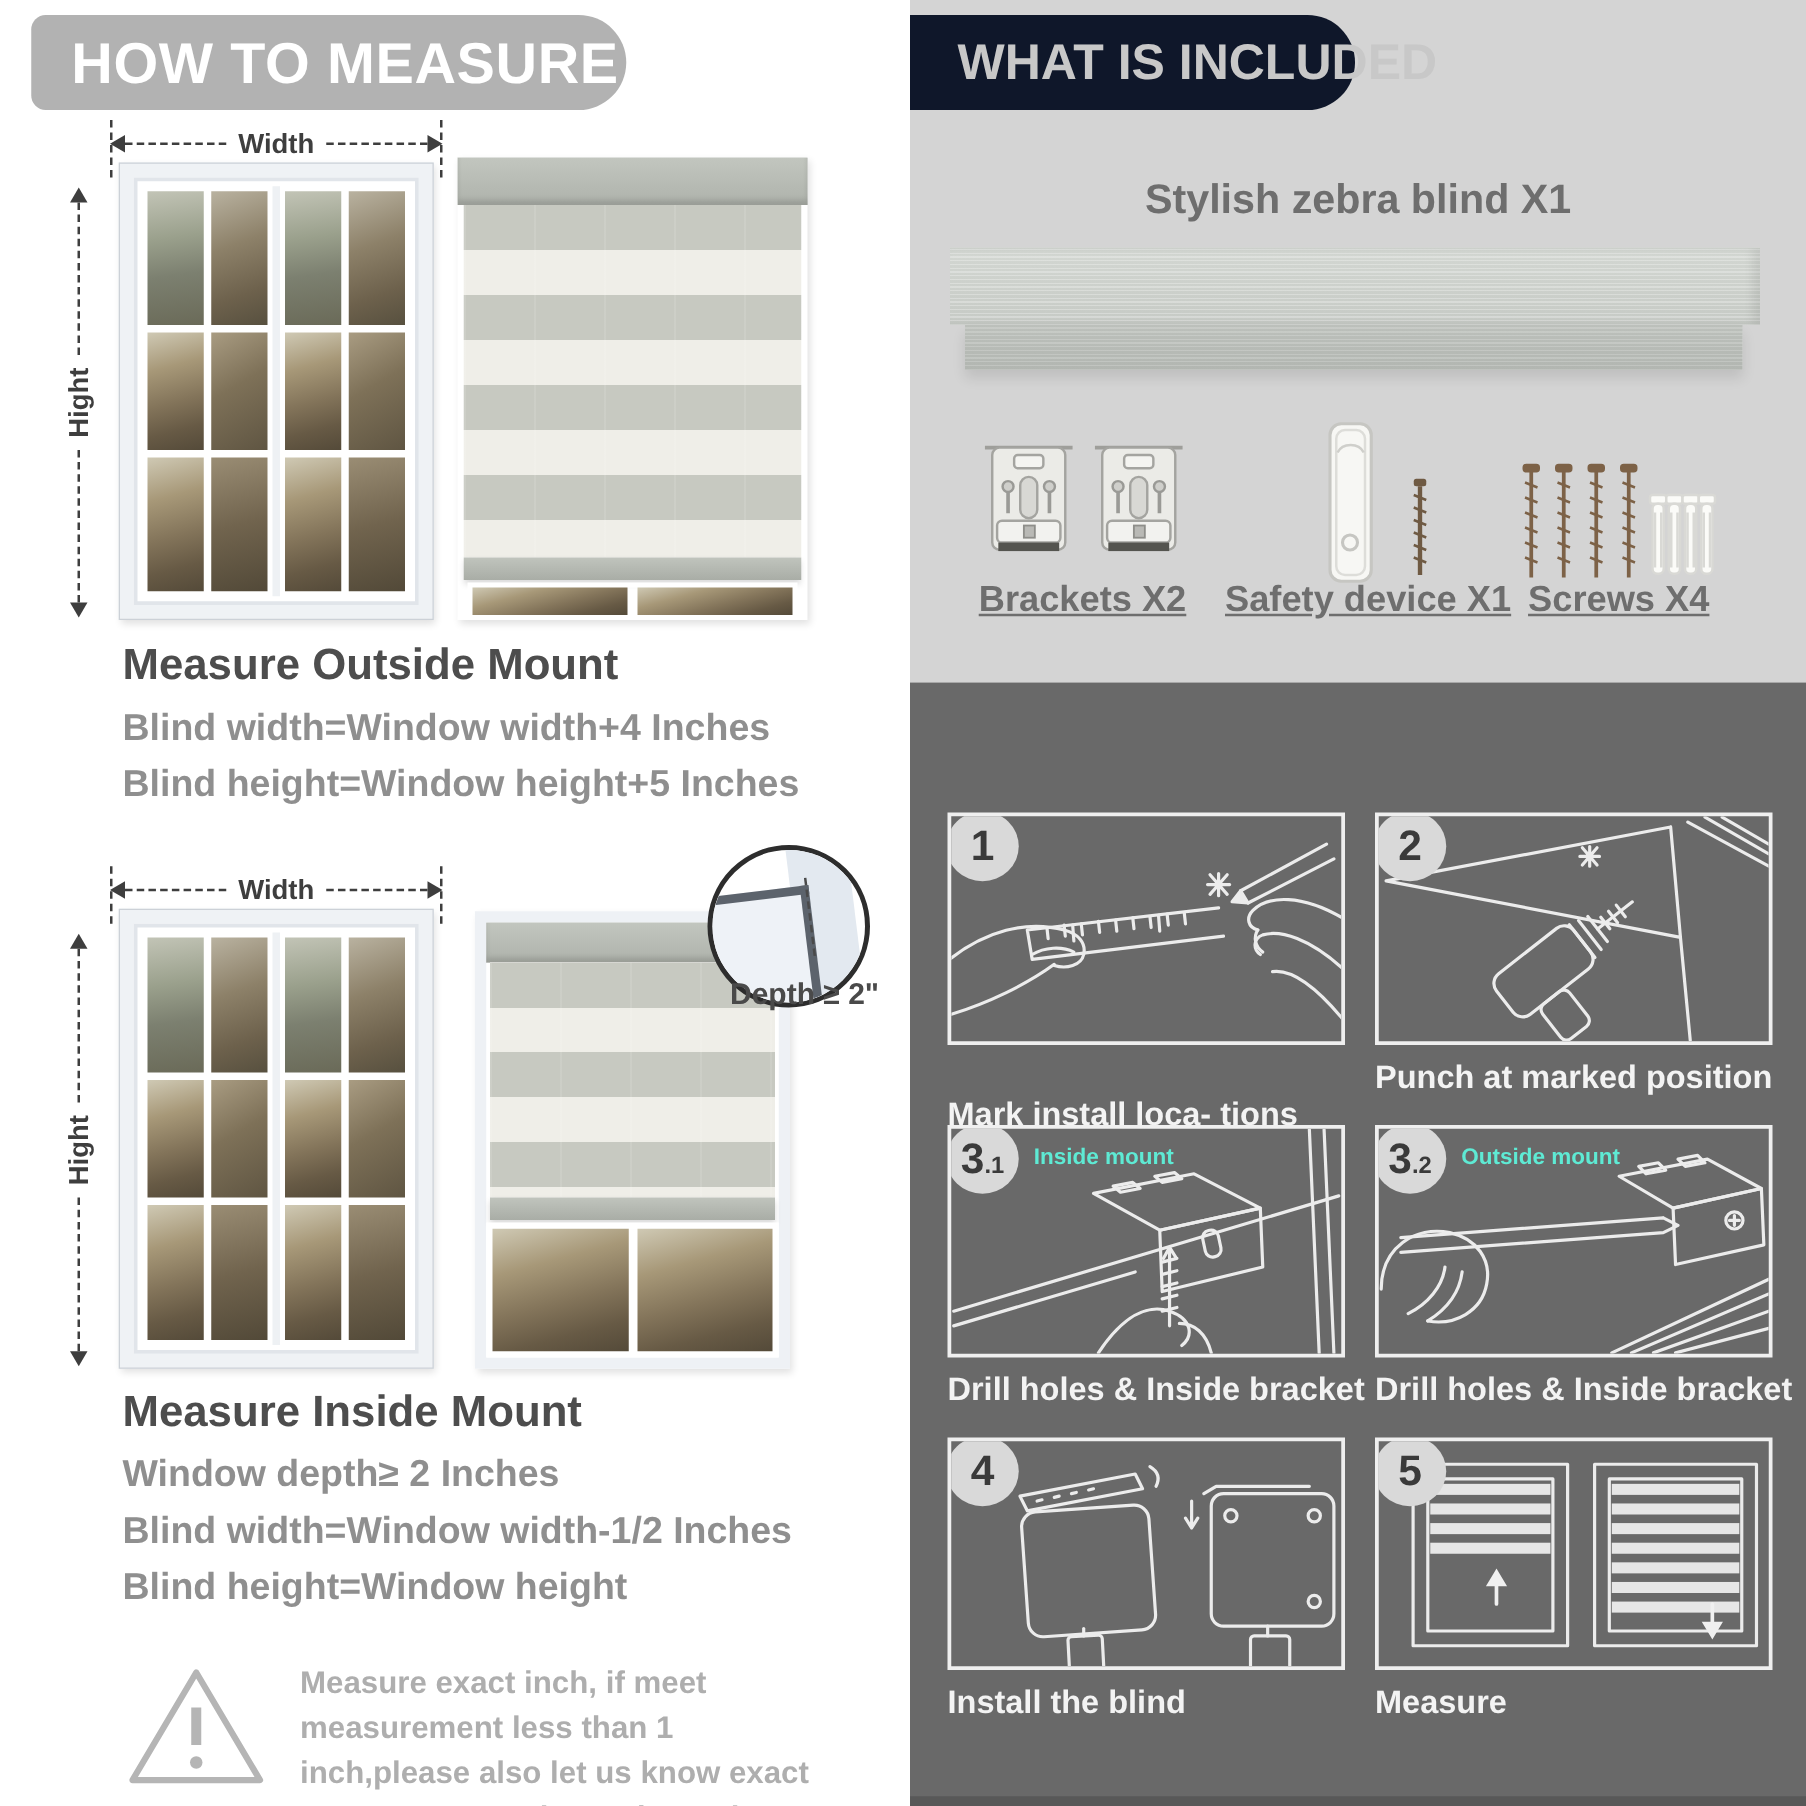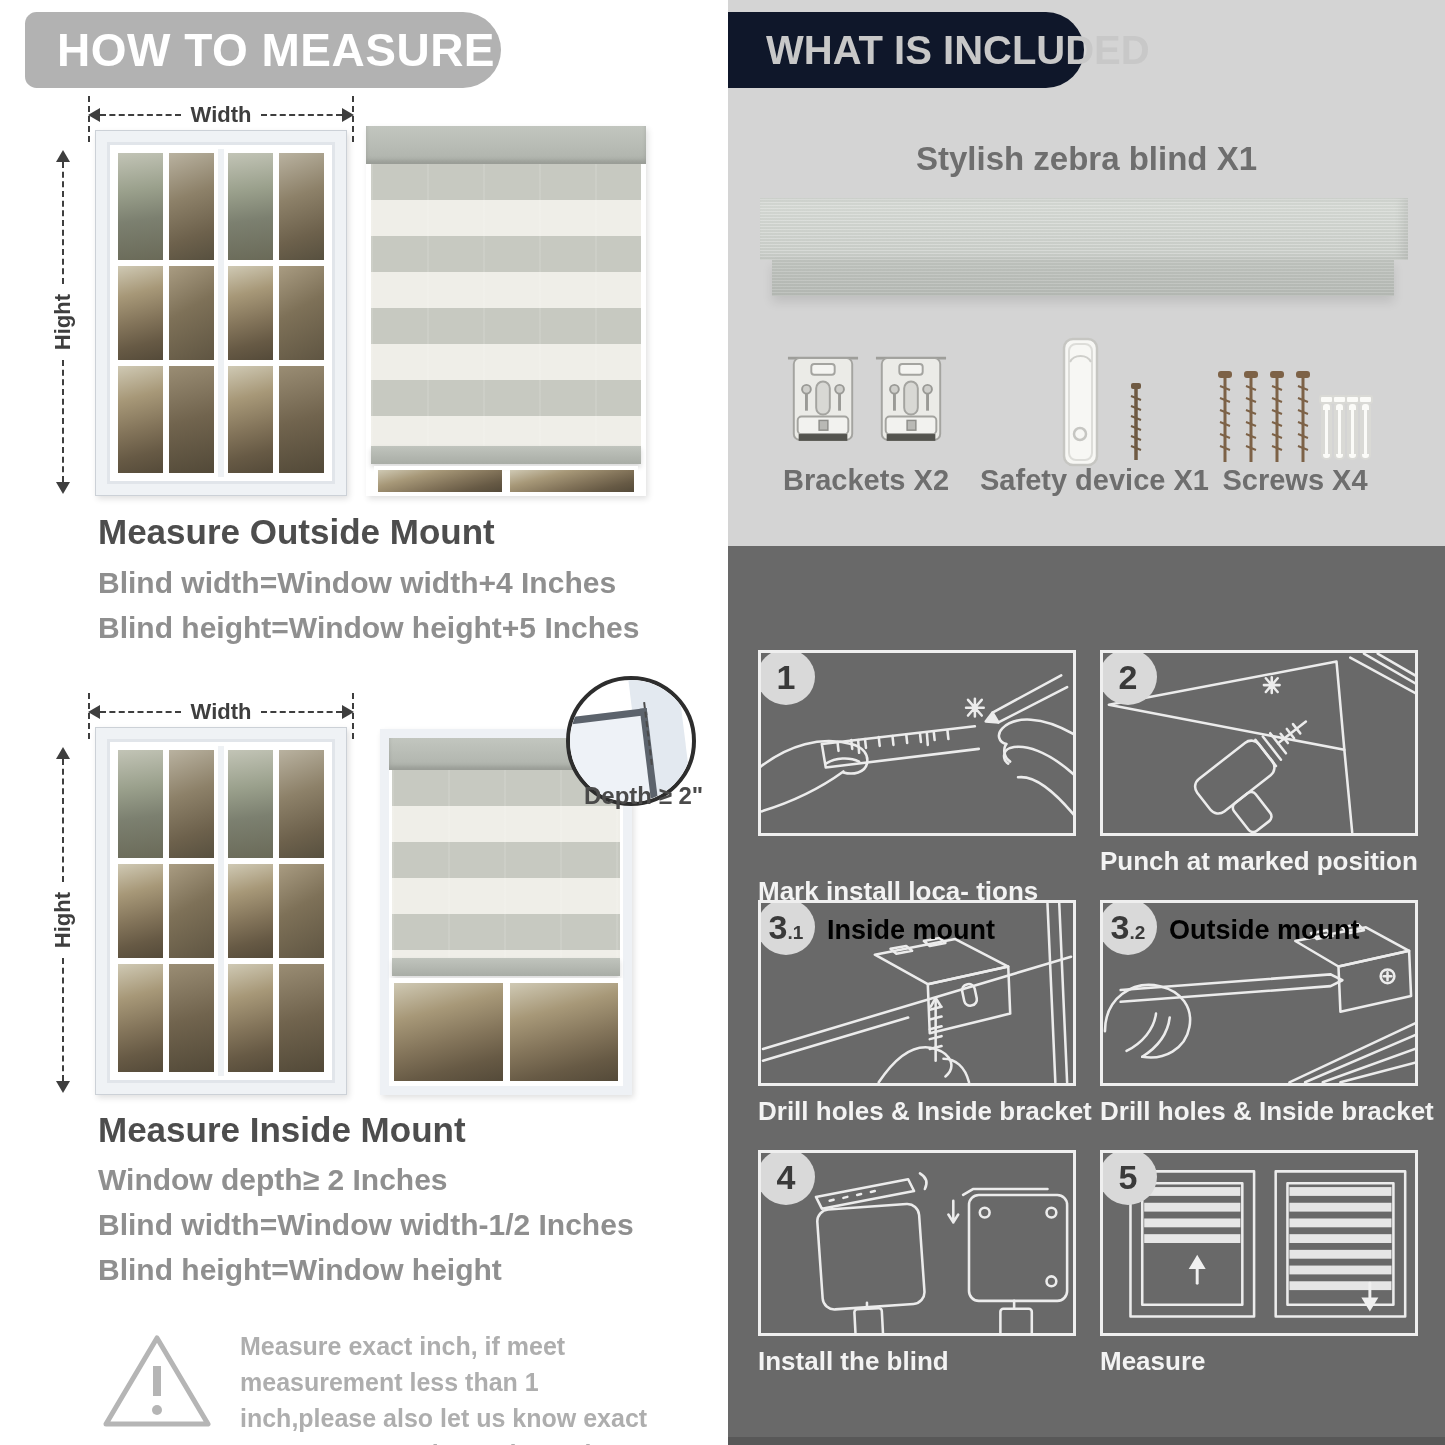--- a/index.html
+++ b/index.html
@@ -74,32 +74,32 @@
     color:#c8c8c8;font-size:40px;font-weight:bold;line-height:76px;padding-left:38px;white-space:nowrap;}
   .prod-label{left:728px;top:140px;width:717px;text-align:center;font-size:33px;font-weight:bold;color:#6e6e6e;}
   .rail-top{left:760px;top:198px;width:648px;height:62px;
     background:repeating-linear-gradient(0deg,rgba(255,255,255,.28) 0 1px,transparent 1px 3px),
                linear-gradient(180deg,#d3d7d2,#c6cac5);
     box-shadow:inset -6px 0 8px rgba(0,0,0,.08);}
   .rail-bottom{left:772px;top:260px;width:622px;height:36px;
     background:repeating-linear-gradient(0deg,rgba(255,255,255,.18) 0 1px,transparent 1px 3px),
                linear-gradient(180deg,#bcc0bb,#b2b6b1);
     box-shadow:0 6px 10px rgba(0,0,0,.10);}
-  .part-label{font-size:29px;font-weight:bold;color:#6e6e6e;text-align:center;white-space:nowrap;}
+  .part-label{font-size:29px;font-weight:bold;color:#6e6e6e;text-align:center;white-space:nowrap;text-decoration:underline;}
 
   .panel-dark{left:728px;top:546px;width:717px;height:899px;background:#696969;}
   .panel-dark::after{content:"";position:absolute;left:0;bottom:0;width:100%;height:8px;background:#585858;}
   .banner-mount{left:728px;top:558px;width:596px;height:74px;background:#fff;border-radius:0 40px 40px 0;
     color:#474747;font-size:38px;font-weight:bold;line-height:74px;padding-left:32px;white-space:nowrap;}
 
   .step-box{width:318px;height:186px;border:3px solid #efefef;overflow:hidden;background:#696969;}
   .badge{position:absolute;left:-4px;top:-4px;width:58px;height:56px;border-radius:50%;background:#d9d9d9;
     color:#3a3a3a;display:flex;align-items:center;justify-content:center;font-weight:bold;font-size:34px;}
   .badge small{font-size:19px;font-weight:bold;margin-top:12px;}
-  .tag{position:absolute;left:66px;top:12px;color:#000000;font-size:27px;font-weight:bold;white-space:nowrap;}
+  .tag{position:absolute;left:66px;top:12px;color:#5eead4;font-size:18px;font-weight:bold;white-space:nowrap;}
   .caption{width:330px;font-size:26px;font-weight:bold;color:#f3f3f3;white-space:nowrap;}
   .step-svg{position:absolute;left:0;top:0;width:100%;height:100%;}
 </style>
 </head>
 <body>
 
 <div id="stage">
 
   <div class="abs banner-how">HOW TO MEASURE</div>
 

